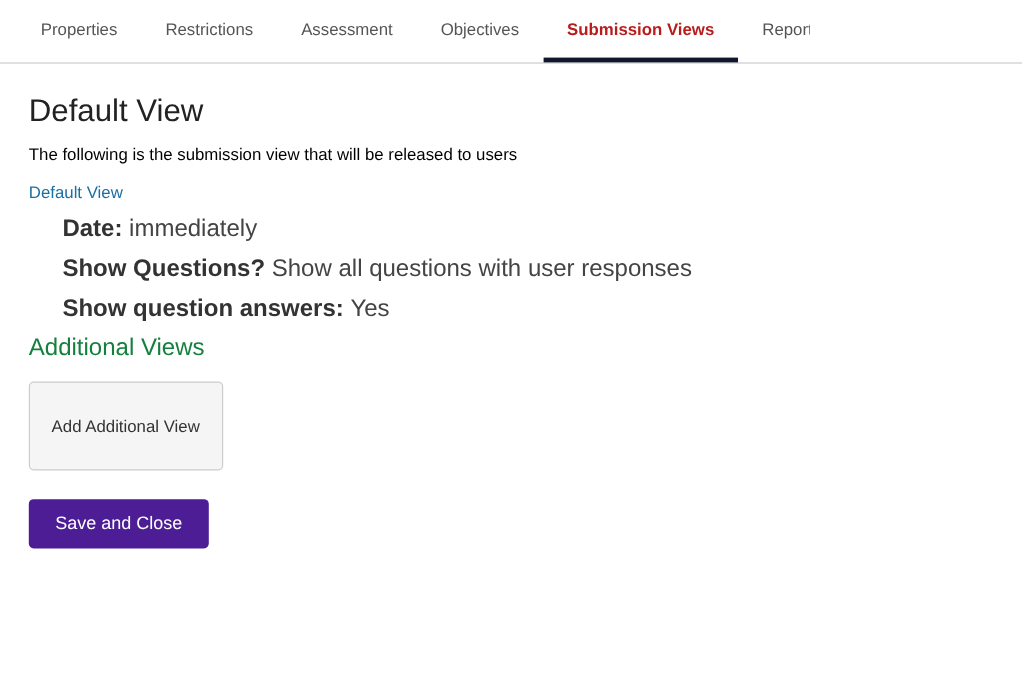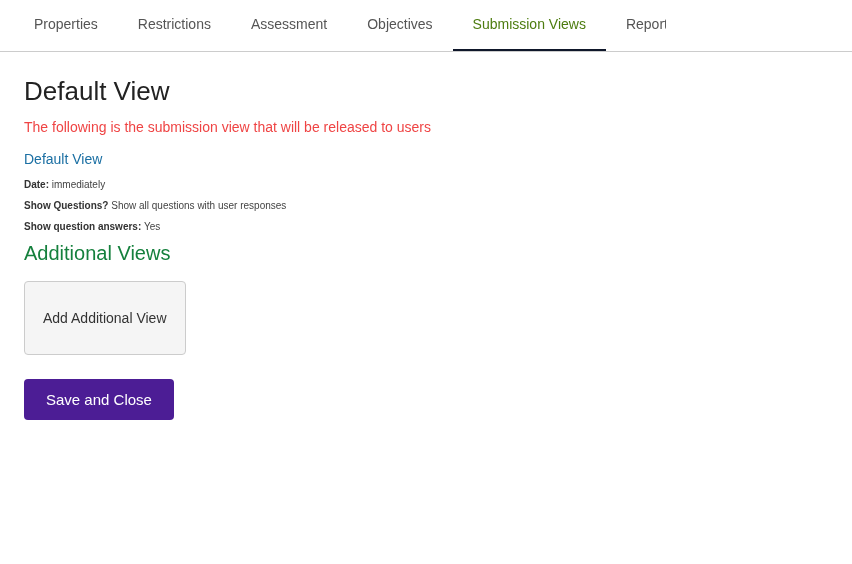--- a/index.html
+++ b/index.html
@@ -23,55 +23,55 @@
     .tab {
       padding: 16px 20px;
       cursor: pointer;
       font-size: 14px;
       color: #555;
       border-bottom: 3px solid transparent;
       white-space: nowrap;
     }
 
     .tab.active {
-      color: #4d7c0f;
-      border-bottom: 2px solid #0f172a;
-      font-weight: 400;
+      color: #b91c1c;
+      border-bottom: 4px solid #0f172a;
+      font-weight: 700;
     }
 
     .content {
       padding: 24px 24px 20px 24px;
     }
 
     .section-title {
       font-size: 26px;
       font-weight: 400;
       color: #222;
       margin-bottom: 12px;
     }
 
     .description {
       font-size: 14px;
-      color: #ef4444;
+      color: #000000;
       margin-bottom: 16px;
     }
 
     .default-view-link {
       color: #1a6fa3;
       text-decoration: none;
       font-size: 14px;
       display: block;
       margin-bottom: 12px;
       cursor: pointer;
     }
 
     .detail-row {
-      margin-left: 0;
+      margin-left: 28px;
       margin-bottom: 10px;
-      font-size: 10px;
+      font-size: 20px;
       color: #444;
     }
 
     .detail-row .label {
       font-weight: bold;
       color: #333;
     }
 
     .additional-views-title {
       font-size: 20px;

